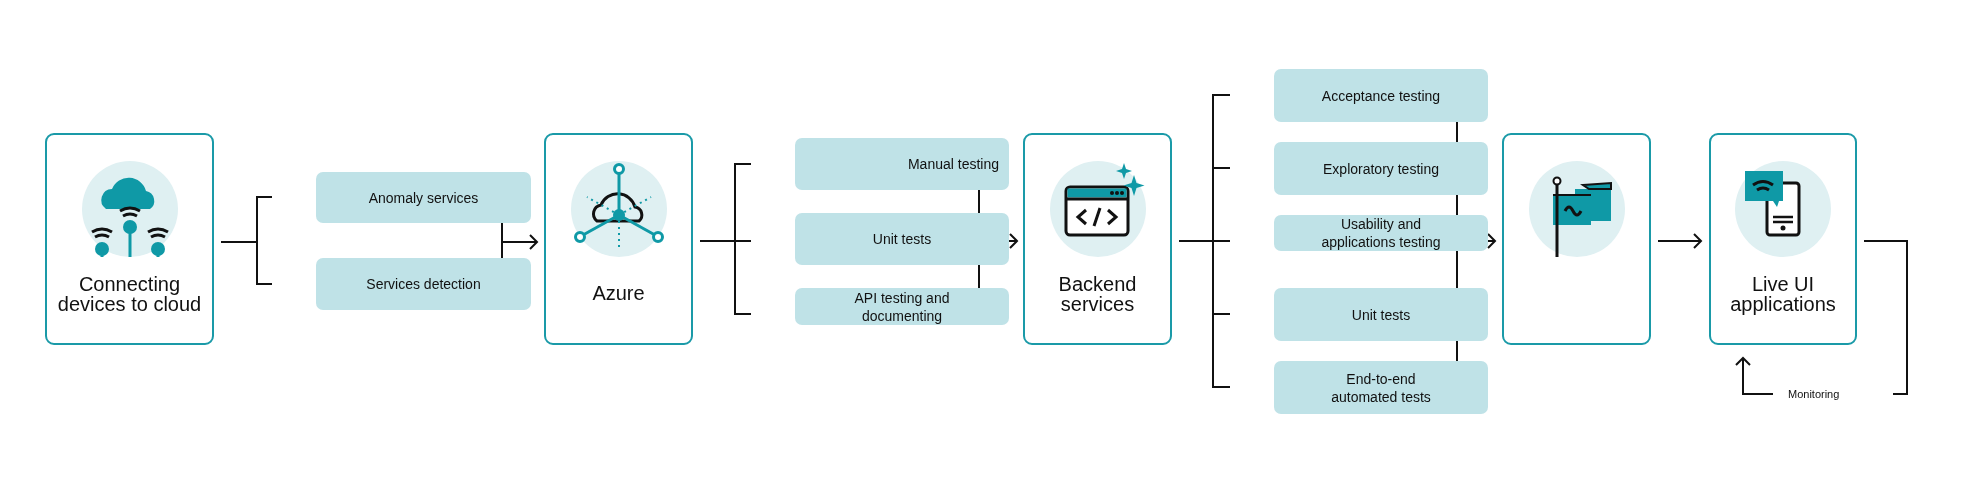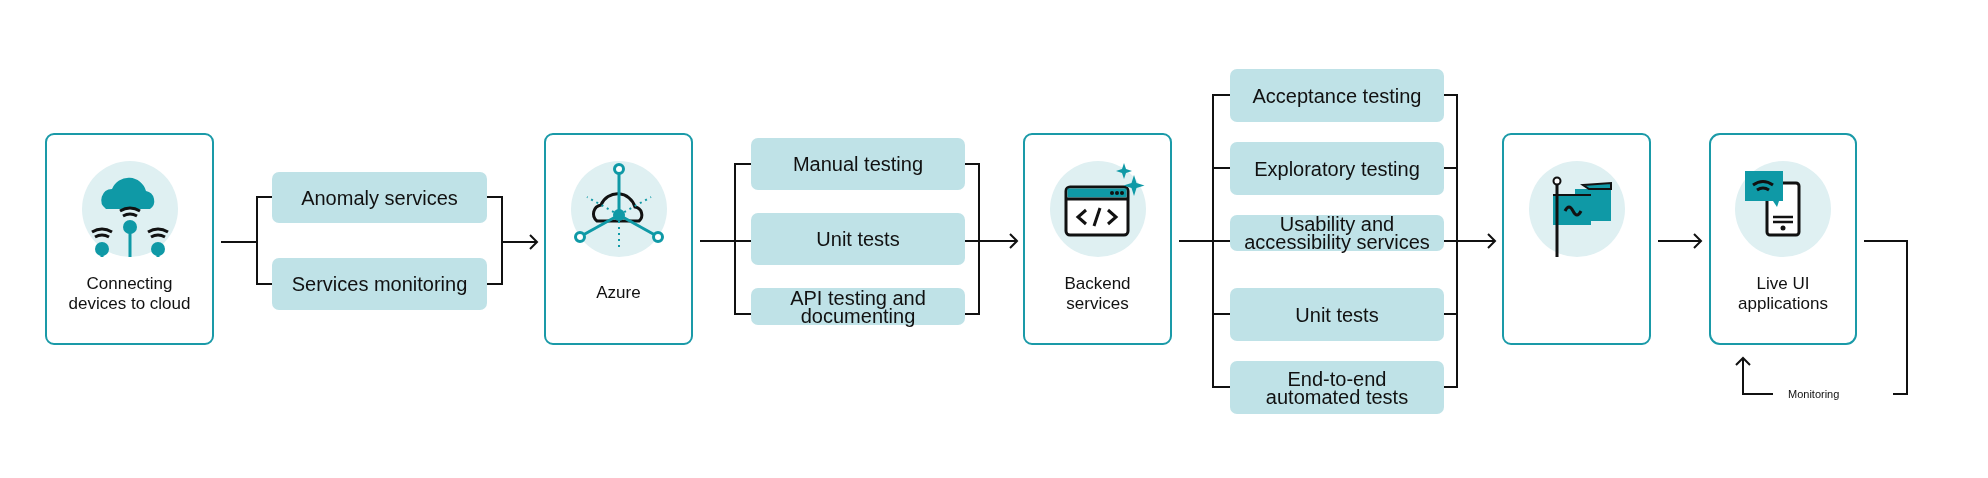--- a/index.html
+++ b/index.html
@@ -1,21 +1,21 @@
 <!DOCTYPE html>
 <html><head>
 <meta charset="utf-8">
 <style>
   html,body{margin:0;padding:0;background:#ffffff;}
   body{width:1988px;height:478px;position:relative;overflow:hidden;font-family:"Liberation Sans",sans-serif;color:#111;}
   .stage{position:absolute;left:0;top:0;width:1988px;height:478px;}
   .node{position:absolute;box-sizing:border-box;border:2px solid #1a9aa8;border-radius:9px;background:#fff;top:133px;height:212px;}
   .node .iconwrap{position:absolute;left:50%;top:26px;width:96px;height:96px;margin-left:-48px;}
-  .node .label{position:absolute;left:0;right:0;top:139px;text-align:center;font-size:17px;line-height:20px;}
-  .pill{position:absolute;box-sizing:border-box;background:#bfe2e7;border-radius:7px;display:flex;align-items:center;justify-content:center;text-align:center;font-size:20px;line-height:18px;color:#111;padding:0 10px;}
+  .node .label{position:absolute;left:0;right:0;top:139px;text-align:center;font-size:20px;line-height:20px;}
+  .pill{position:absolute;box-sizing:border-box;background:#bfe2e7;border-radius:7px;display:flex;align-items:center;justify-content:center;text-align:center;font-size:14px;line-height:18px;color:#111;padding:0 10px;margin-left:44px;}
   svg.wires{position:absolute;left:0;top:0;}
   .mon-label{position:absolute;left:1788px;top:384px;font-size:11px;line-height:20px;}
 </style>
 </head>
 <body>
 
 <div class="stage">
 
   <svg class="wires" width="1988" height="478">
     <g stroke="#111" stroke-width="2" fill="none">
@@ -67,21 +67,21 @@
             <rect x="18.5" y="88" width="3" height="8"></rect>
           <circle cx="76" cy="88" r="7"></circle>
             <rect x="74.5" y="88" width="3" height="8"></rect>
         </g>
       </svg>
     </div>
     <div class="label"><span>Connecting</span><br><span>devices to cloud</span></div>
   </div>
 
   <div class="pill" style="left:272px;top:172px;width:215px;height:51px;">Anomaly services</div>
-  <div class="pill" style="left:272px;top:258px;width:215px;height:52px;">Services monitoring</div>
+  <div class="pill" style="left:272px;top:258px;width:215px;height:52px;">Services detection</div>
 
   <div class="node" style="left:544px;width:149px;">
     <div class="iconwrap">
       <svg width="96" height="96" viewBox="0 0 96 96">
         <circle cx="48" cy="48" r="48" fill="#dff0f2"></circle>
         <path d="M26 60 a9 9 0 0 1 4 -16 a18 18 0 0 1 34 2 a8 8 0 0 1 4 14 z" fill="none" stroke="#111" stroke-width="3"></path>
         <g stroke="#0f99a6" stroke-width="2" stroke-dasharray="2 4">
           <path d="M48 54 V88"></path>
             <path d="M48 54 L16 36"></path>
             <path d="M48 54 L80 36"></path>
@@ -93,21 +93,21 @@
           <circle cx="48" cy="8" r="4.5" fill="#fff"></circle>
             <circle cx="9" cy="76" r="4.5" fill="#fff"></circle>
             <circle cx="87" cy="76" r="4.5" fill="#fff"></circle>
         </g>
         <circle cx="48" cy="54" r="6" fill="#0f99a6"></circle>
       </svg>
     </div>
     <div class="label" style="top:148px;"><span>Azure</span></div>
   </div>
 
-  <div class="pill" style="left:751px;top:138px;width:214px;height:52px;">
+  <div class="pill" style="left:751px;top:138px;width:214px;height:52px;justify-content:flex-end;">
       <span>Manual testing</span>
     </div>
   <div class="pill" style="left:751px;top:213px;width:214px;height:52px;">
       <span>Unit tests</span>
     </div>
   <div class="pill" style="left:751px;top:288px;width:214px;height:37px;">
       <span><span>API testing and</span><br><span>documenting</span></span>
     </div>
 
   <div class="node" style="left:1023px;width:149px;">
@@ -134,21 +134,21 @@
     <div class="label"><span>Backend</span><br><span>services</span></div>
   </div>
 
   <div class="pill" style="left:1230px;top:69px;width:214px;height:53px;">
       <span>Acceptance testing</span>
     </div>
   <div class="pill" style="left:1230px;top:142px;width:214px;height:53px;">
       <span>Exploratory testing</span>
     </div>
   <div class="pill" style="left:1230px;top:215px;width:214px;height:36px;">
-      <span><span>Usability and</span><br><span>accessibility services</span></span>
+      <span><span>Usability and</span><br><span>applications testing</span></span>
     </div>
   <div class="pill" style="left:1230px;top:288px;width:214px;height:53px;">
       <span>Unit tests</span>
     </div>
   <div class="pill" style="left:1230px;top:361px;width:214px;height:53px;">
       <span><span>End-to-end</span><br><span>automated tests</span></span>
     </div>
 
   <div class="node" style="left:1502px;width:149px;">
     <div class="iconwrap">
@@ -158,21 +158,21 @@
         <path d="M24 34 H62 V64 H24 Z" fill="#0f99a6"></path>
         <path d="M54 24 L82 22 V28 H60 Z" fill="#0f99a6" stroke="#111" stroke-width="2"></path>
         <path d="M24 34 H62" stroke="#111" stroke-width="2"></path>
         <path d="M36 50 q4 -8 8 0 q4 8 8 0" fill="none" stroke="#111" stroke-width="3"></path>
         <path d="M28 20 V96" stroke="#111" stroke-width="3"></path>
         <circle cx="28" cy="20" r="3.5" fill="#fff" stroke="#111" stroke-width="2"></circle>
       </svg>
     </div>
   </div>
 
-  <div class="node" style="left:1709px;width:148px;border-radius:11px;">
+  <div class="node" style="left:1709px;width:148px;">
     <div class="iconwrap">
       <svg width="96" height="96" viewBox="0 0 96 96">
         <circle cx="48" cy="48" r="48" fill="#dff0f2"></circle>
         <rect x="32" y="22" width="32" height="52" rx="3" fill="#fff" stroke="#111" stroke-width="3"></rect>
         <path d="M38 56 H58 M38 61 H58" stroke="#111" stroke-width="2.5"></path>
         <circle cx="48" cy="67" r="2.5" fill="#111"></circle>
         <path d="M10 10 H48 V40 H44 L42 46 L38 40 H10 Z" fill="#0f99a6"></path>
         <path d="M18 24 q10 -7 20 0" fill="none" stroke="#111" stroke-width="3"></path>
         <path d="M22 29 q6 -4 12 0" fill="none" stroke="#111" stroke-width="3"></path>
       </svg>

